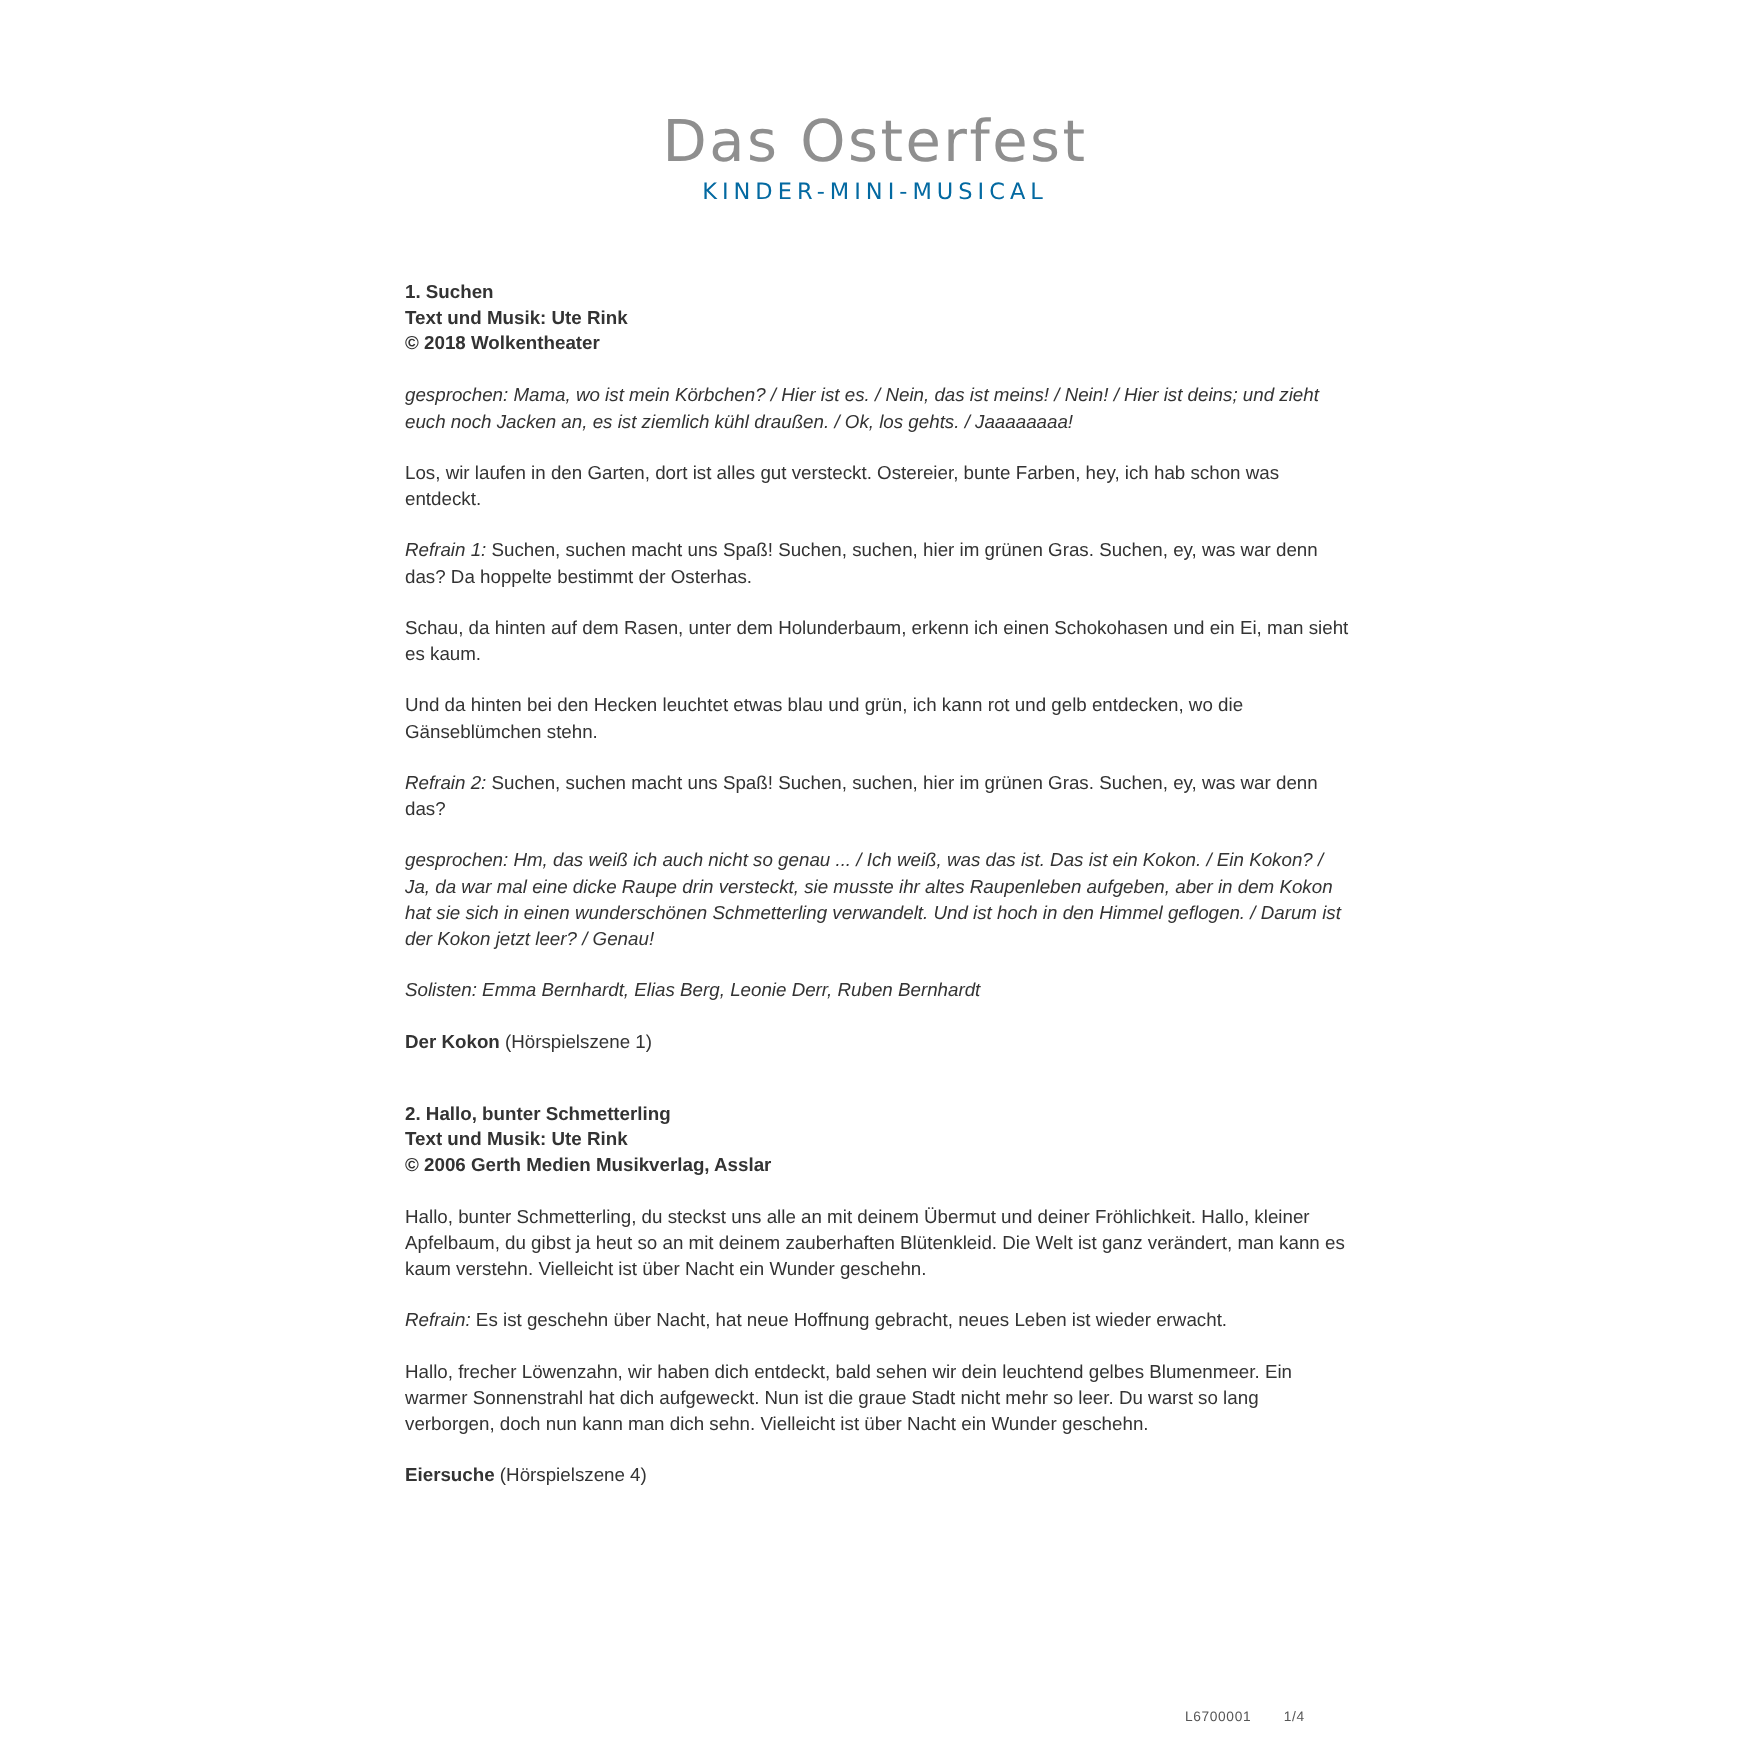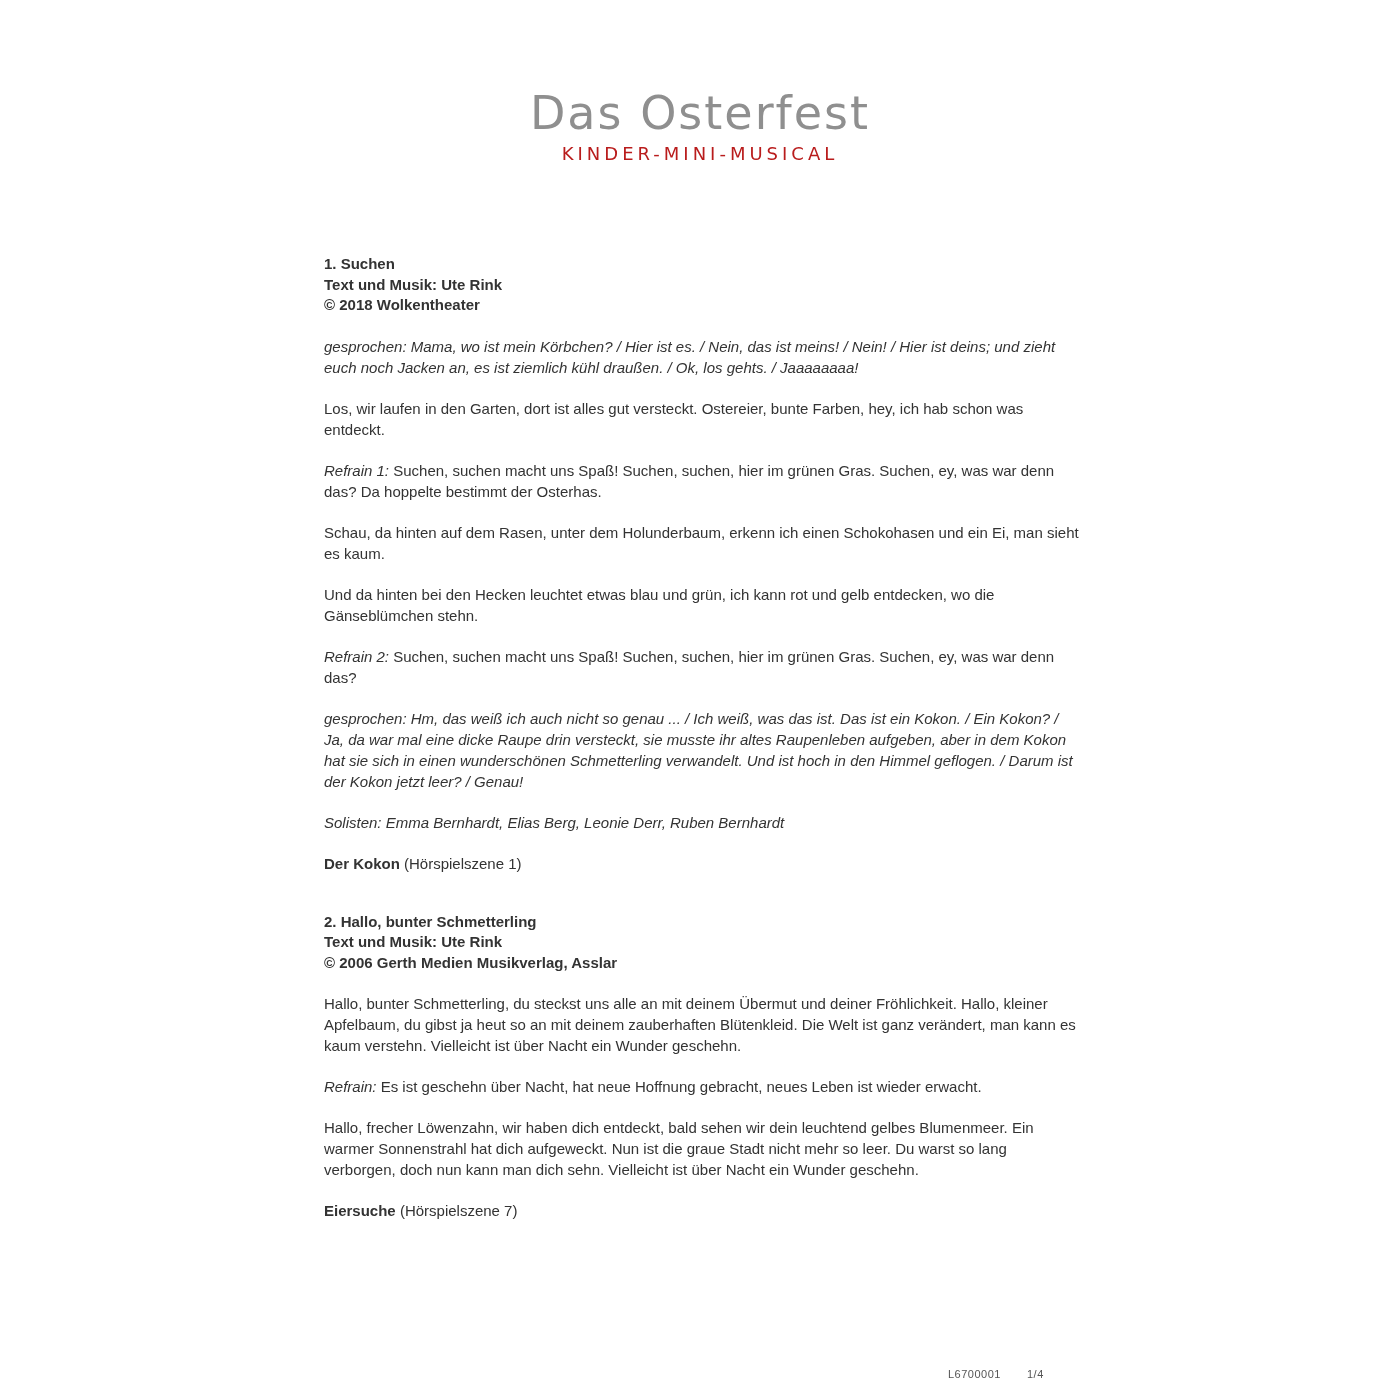--- a/index.html
+++ b/index.html
@@ -26,28 +26,28 @@
     font-weight: 400;
     color: #8f8f8f;
     letter-spacing: 2px;
     margin: 0;
     line-height: 1.1;
   }
   .doc-subtitle {
     font-family: "DejaVu Sans", sans-serif;
     font-size: 18px;
     font-weight: 500;
-    color: #b91c1c;
+    color: #0369a1;
     letter-spacing: 4px;
     margin: 4px 0 0 0;
   }
   .content {
     position: absolute;
     left: 324px;
-    top: 214px;
+    top: 184px;
     width: 758px;
     font-size: 15px;
     line-height: 21px;
   }
   .content p { margin: 0 0 20px 0; }
   .song-head { margin-bottom: 20px; }
   .song-head .song-title { font-weight: bold; }
   .song-head div { line-height: 20.5px; font-weight: bold; }
   .spoken { font-style: italic; }
   .refrain-label { font-style: italic; }
@@ -107,21 +107,21 @@
       <div>Text und Musik: Ute Rink</div>
       <div>© 2006 Gerth Medien Musikverlag, Asslar</div>
     </div>
 
     <p>Hallo, bunter Schmetterling, du steckst uns alle an mit deinem Übermut und deiner Fröhlichkeit. Hallo, kleiner Apfelbaum, du gibst ja heut so an mit deinem zauberhaften Blütenkleid. Die Welt ist ganz verändert, man kann es kaum verstehn. Vielleicht ist über Nacht ein Wunder geschehn.</p>
 
     <p><span class="refrain-label">Refrain:</span><span> Es ist geschehn über Nacht, hat neue Hoffnung gebracht, neues Leben ist wieder erwacht.</span></p>
 
     <p>Hallo, frecher Löwenzahn, wir haben dich entdeckt, bald sehen wir dein leuchtend gelbes Blumenmeer. Ein warmer Sonnenstrahl hat dich aufgeweckt. Nun ist die graue Stadt nicht mehr so leer. Du warst so lang verborgen, doch nun kann man dich sehn. Vielleicht ist über Nacht ein Wunder geschehn.</p>
 
-    <p class="scene-line"><span class="scene-title">Eiersuche</span><span> (Hörspielszene 7)</span></p>
+    <p class="scene-line"><span class="scene-title">Eiersuche</span><span> (Hörspielszene 4)</span></p>
 
   </div>
 
   <div class="footer">
     <span>L6700001</span><span class="page-num">1/4</span>
   </div>
 
 </div>
 
 </body></html>

